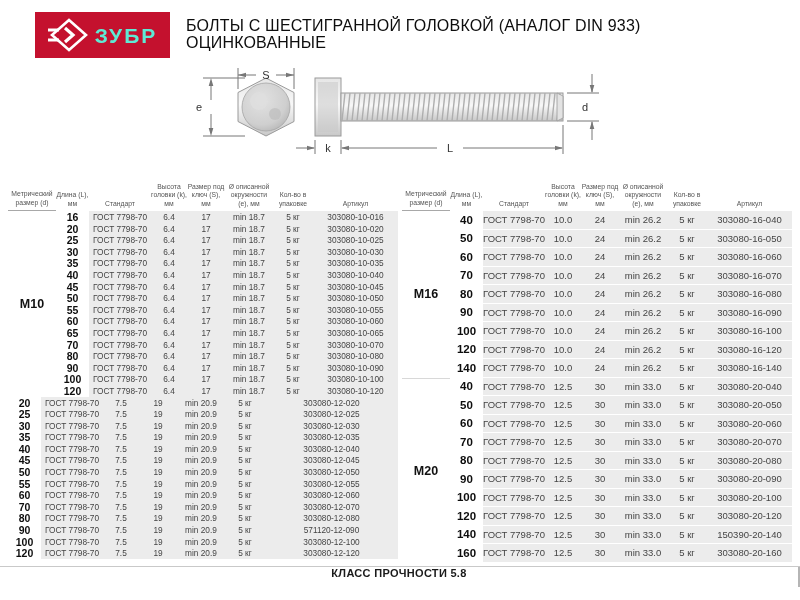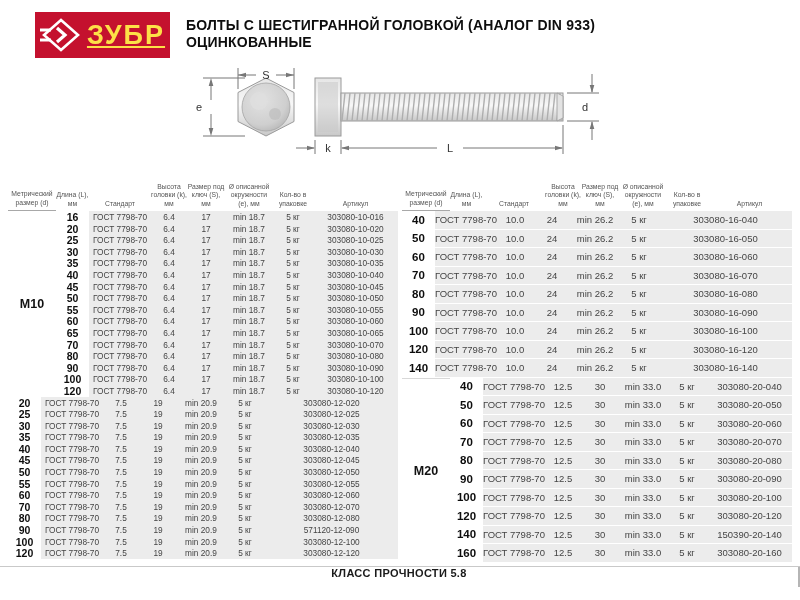--- a/index.html
+++ b/index.html
@@ -3,22 +3,22 @@
 <meta charset="utf-8">
 <style>
   * { margin:0; padding:0; box-sizing:border-box; }
   html,body { width:800px; height:600px; background:#fff; overflow:hidden;
     font-family:"Liberation Sans","DejaVu Sans",sans-serif; }
   .page { position:relative; width:800px; height:600px; background:#fff; }
 
   
   .logo { position:absolute; left:35px; top:12px; width:135px; height:46px;
     background:var(--brand,#c4112e); display:flex; align-items:center; justify-content:center; gap:7px; }
-  .logo-text { color:#fde047; font-weight:bold; font-size:27px; letter-spacing:2px; line-height:1;text-decoration:underline; }
-  .title { position:absolute; left:186px; top:17px; font-weight:bold; font-size:14px;
+  .logo-text { color:#5eead4; font-weight:bold; font-size:21px; letter-spacing:2px; line-height:1; }
+  .title { position:absolute; left:186px; top:17px; font-weight:normal; font-size:16px;
     line-height:17px; color:#0d0d0d; letter-spacing:0.2px; }
 
   
   .drawing { position:absolute; left:185px; top:60px; }
 
   
   .spec-table { position:absolute; top:183px; width:390px; }
   .spec-table.left  { left:8px; }
   .spec-table.right { left:402px; }
   .thead { display:grid; grid-template-columns:48px 33px 62px 36px 38px 48px 40px 1fr;
@@ -443,20 +443,21 @@
         <div class="th th-metric">Метрический размер (d)</div>
         <div class="th">Длина (L), мм</div>
         <div class="th">Стандарт</div>
         <div class="th">Высота головки (k), мм</div>
         <div class="th">Размер под ключ (S), мм</div>
         <div class="th">Ø описанной окружности (e), мм</div>
         <div class="th">Кол-во в упаковке</div>
         <div class="th">Артикул</div>
       </div>
       <div class="group">
+        <div class="gmetric">M16</div>
         <div class="grows">
           <div class="row">
             <div class="c len">40</div>
             <div class="c">ГОСТ 7798-70</div>
             <div class="c">10.0</div>
             <div class="c">24</div>
             <div class="c">min 26.2</div>
             <div class="c">5 кг</div>
             <div class="c">303080-16-040</div>
           </div>

